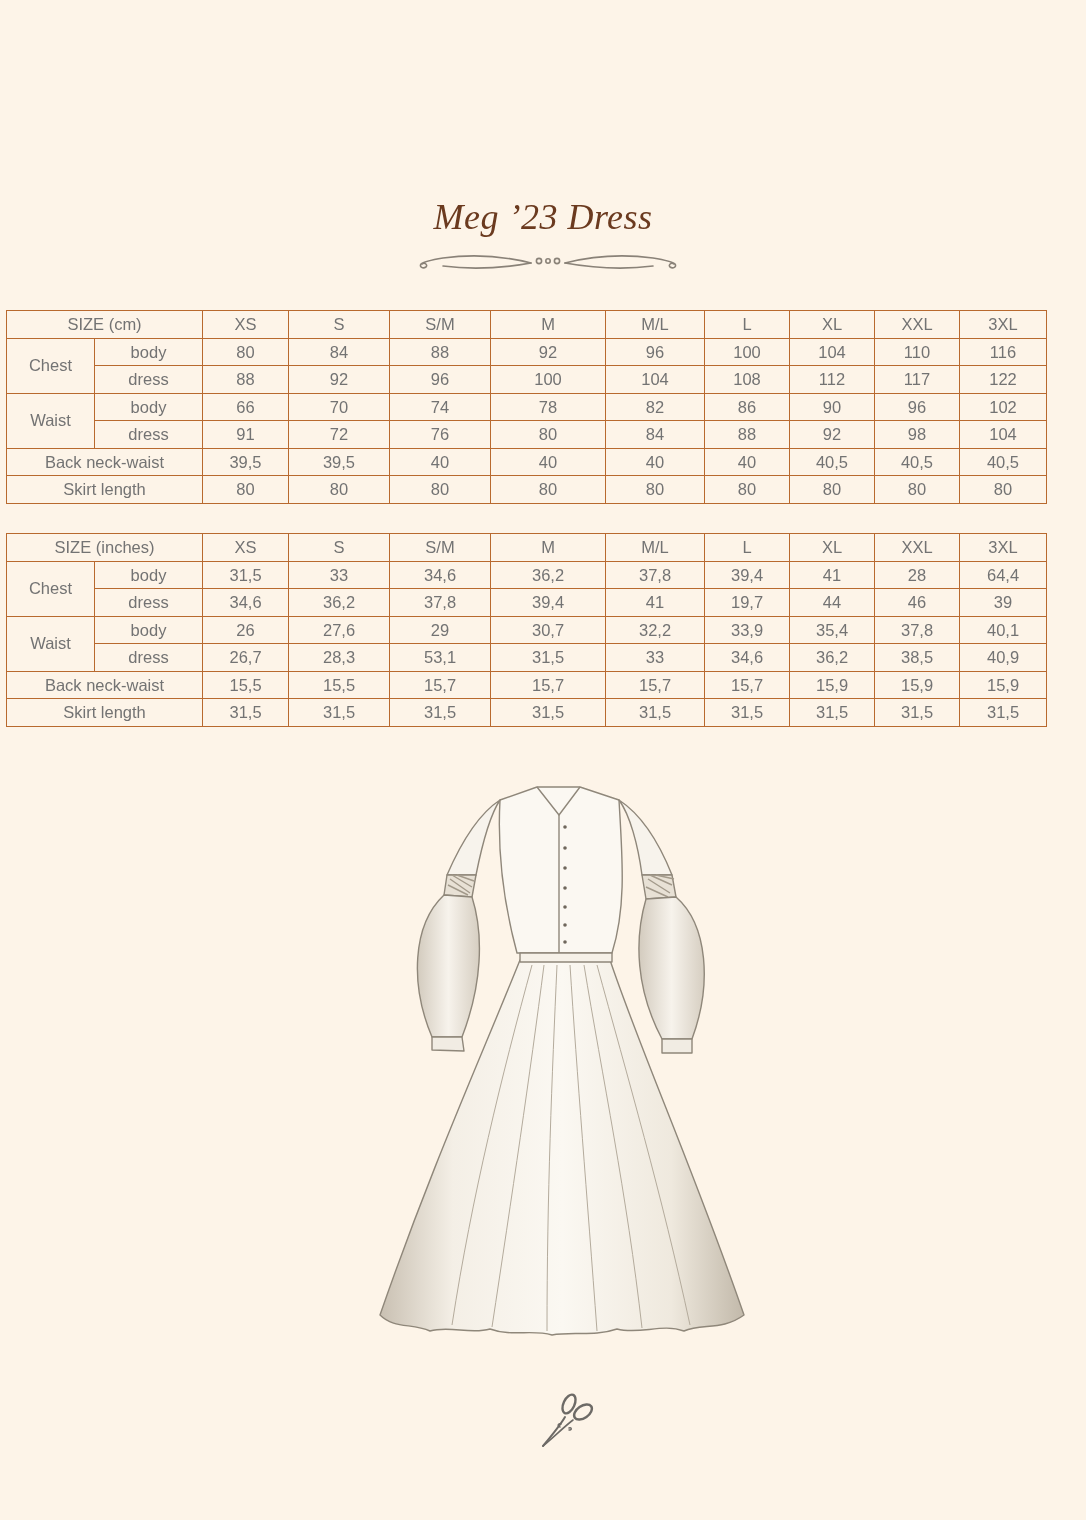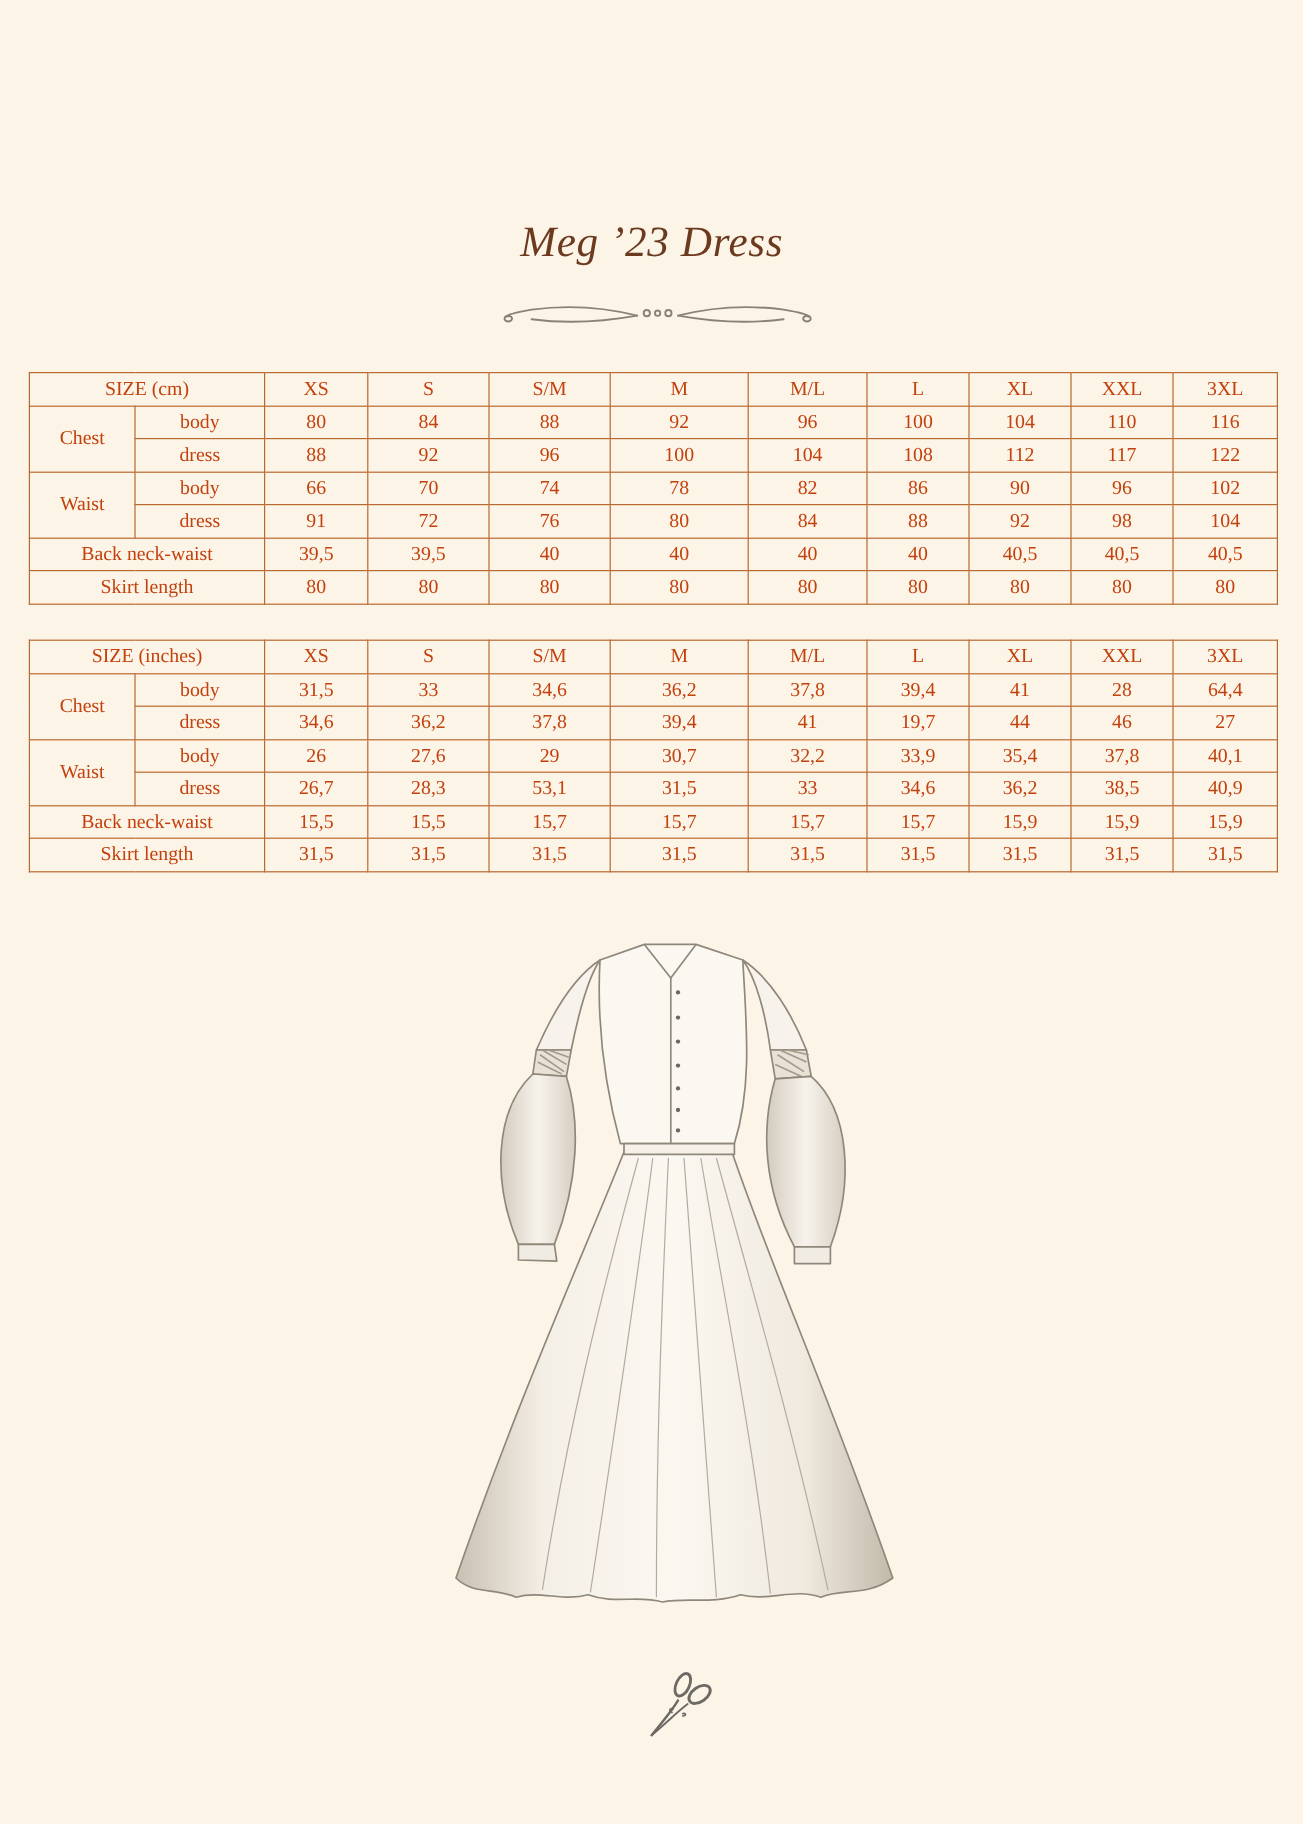--- a/index.html
+++ b/index.html
@@ -5,37 +5,37 @@
   html, body { margin: 0; padding: 0; }
   body {
     width: 1086px; height: 1520px;
     background: #fdf4e8;
     position: relative;
     overflow: hidden;
     font-family: "DejaVu Serif", "Liberation Serif", serif;
     color: #5a3520;
   }
   .title {
-    position: absolute; left: 0; width: 1086px; top: 180px;
+    position: absolute; left: 0; width: 1086px; top: 196px;
     text-align: center;
     font-family: "Liberation Serif", "DejaVu Serif", serif;
     font-style: italic;
     font-size: 36px;
     color: #6b3a1f;
     letter-spacing: 0.5px;
   }
   .flourish { position: absolute; left: 413px; top: 250px; width: 270px; height: 24px; }
   table.size {
-    position: absolute; left: 24px;
+    position: absolute; left: 6px;
     border-collapse: collapse;
     table-layout: fixed;
     width: 1040px;
-    font-family: Liberation Serif, serif;
+    font-family: Liberation Sans, sans-serif;
     font-size: 16.5px;
-    color: #c2410c;
+    color: #737373;
   }
   table.size td {
     border: 1.3px solid #b8692e;
     height: 26.5px;
     padding: 0;
     text-align: center;
     vertical-align: middle;
     line-height: 1;
   }
   #cm-table { top: 310px; }
@@ -207,21 +207,21 @@
   <tr>
     <td>dress</td>
     <td>34,6</td>
     <td>36,2</td>
     <td>37,8</td>
     <td>39,4</td>
     <td>41</td>
     <td>19,7</td>
     <td>44</td>
     <td>46</td>
-    <td>27</td>
+    <td>39</td>
   </tr>
   <tr>
     <td rowspan="2">Waist</td>
     <td>body</td>
     <td>26</td>
     <td>27,6</td>
     <td>29</td>
     <td>30,7</td>
     <td>32,2</td>
     <td>33,9</td>

